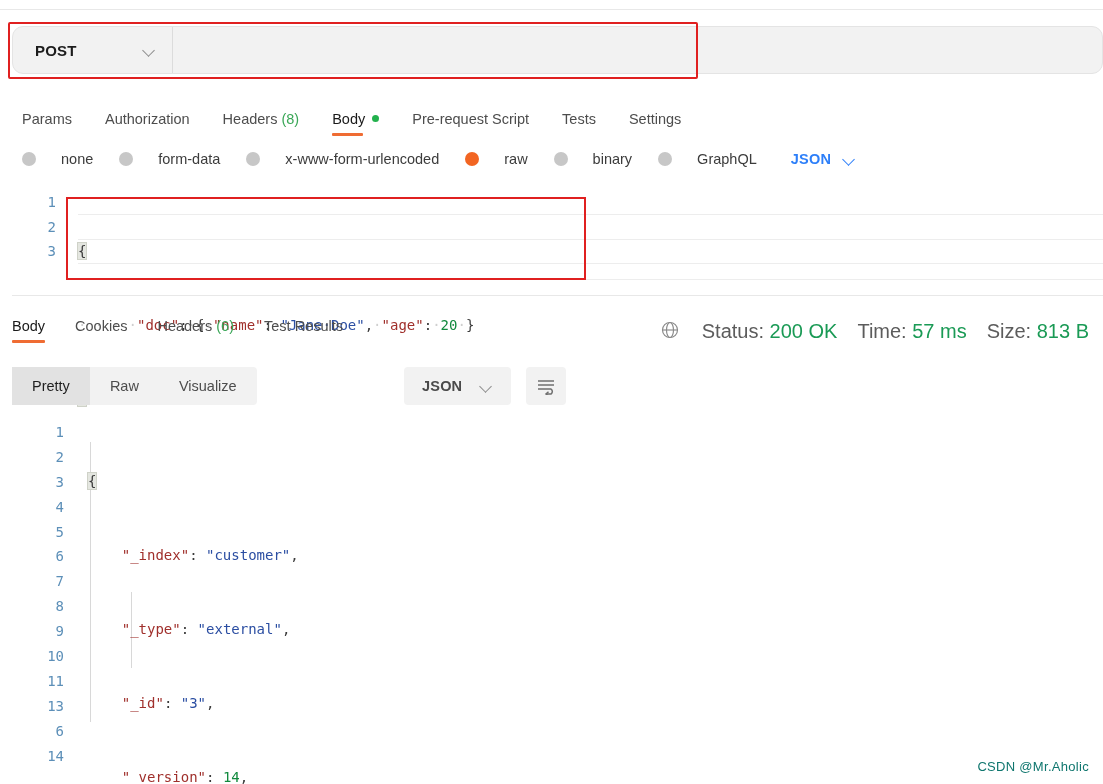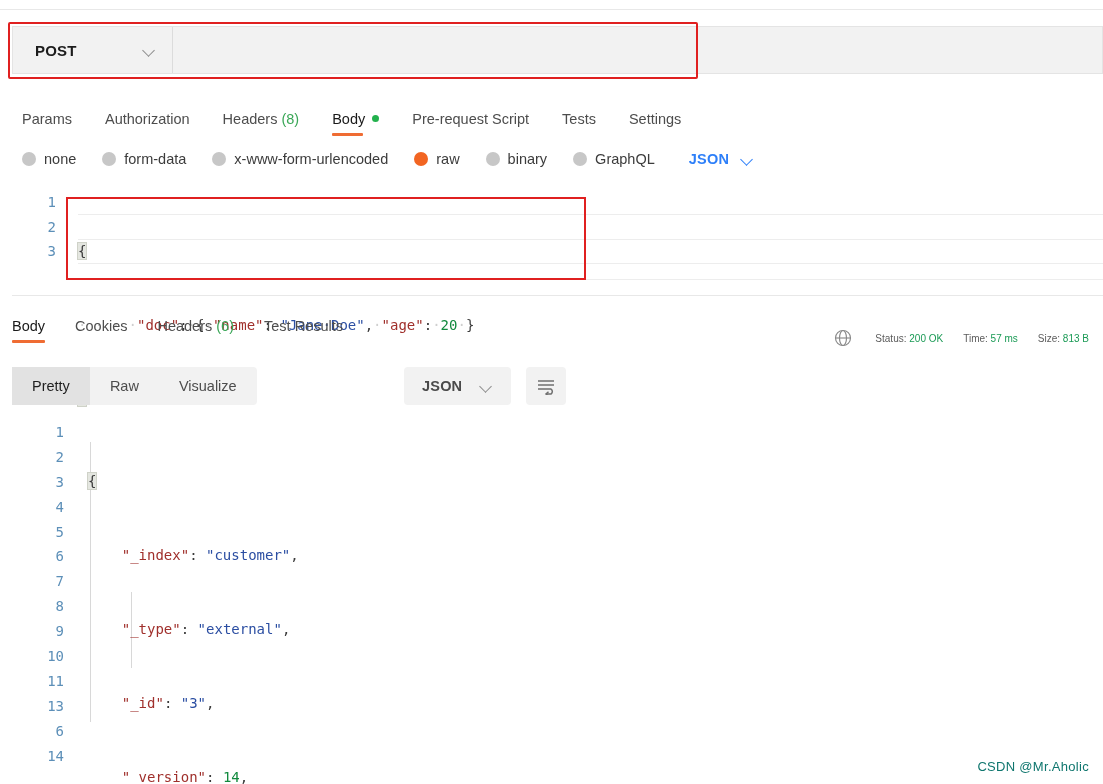--- a/index.html
+++ b/index.html
@@ -10,21 +10,21 @@
     color:#2b2b2b;
     overflow:hidden;
     position:relative;
   }
   .topline{position:absolute;left:0;top:9px;width:1103px;height:1px;background:#e8e8e8;}
 
   
   .urlbar{
     position:absolute;left:12px;top:26px;width:1091px;height:48px;
     display:flex;align-items:stretch;
-    background:#f2f2f2;border:1px solid #e4e4e4;border-radius:0;
+    background:#f2f2f2;border:1px solid #e4e4e4;border-radius:11px;
     box-sizing:border-box;
   }
   .method{
     width:160px;display:flex;align-items:center;justify-content:space-between;
     padding:0 16px 0 22px;box-sizing:border-box;
     border-right:1px solid #dcdcdc;
   }
   .method-label{font-size:15px;font-weight:bold;color:#1c1c1c;letter-spacing:.2px;}
   .chev{width:13px;height:13px;display:inline-block;position:relative;}
   .chev:before{
@@ -60,21 +60,21 @@
   .greendot{
     display:inline-block;width:7px;height:7px;border-radius:50%;
     background:#23b14d;margin-left:7px;vertical-align:2px;
   }
 
   
   .radios{
     position:absolute;left:0;top:145px;width:1103px;height:28px;
     display:flex;align-items:center;padding-left:22px;box-sizing:border-box;
   }
-  .radio-item{display:flex;align-items:center;margin-right:26px;white-space:nowrap;}
+  .radio-item{display:flex;align-items:center;margin-right:26px;white-space:nowrap;gap:17px;}
   .radio-dot{
     width:14px;height:14px;border-radius:50%;background:#c7c7c7;margin-right:8px;flex:none;
   }
   .radio-item.sel .radio-dot{background:#f26522;}
   .radio-label{font-size:14.5px;color:#3c3c3c;}
   .json-sel{display:flex;align-items:center;margin-left:8px;}
   .json-sel .jl{font-size:14.5px;color:#2d7ff9;font-weight:bold;letter-spacing:.2px;}
   .json-sel .chev{margin-left:12px;}
   .json-sel .chev:before{border-color:#2d7ff9;}
 
@@ -116,22 +116,22 @@
     position:relative;font-size:14.5px;color:#4d4d4d;margin-right:30px;padding-bottom:9px;
     white-space:nowrap;
   }
   .restab.active{color:#1a1a1a;}
   .restab.active:after{
     content:"";position:absolute;left:0;right:0;bottom:0;height:3px;background:#ef6c33;border-radius:1px;
   }
   .restab .cnt{color:#3aa757;}
 
   .status-row{
-    position:absolute;right:14px;top:320px;display:flex;align-items:center;
-    font-size:10px;color:#5c5c5c;margin-top:8px;
+    position:absolute;right:14px;top:320px;display:flex;align-items:flex-start;
+    font-size:20px;color:#5c5c5c;
   }
   .status-row .seg{margin-left:20px;white-space:nowrap;}
   .status-row .val{color:#1a9a55;}
   .globe{width:20px;height:20px;margin-right:2px;}
 
   
   .view-group{
     position:absolute;left:12px;top:367px;height:38px;
     background:#f2f2f2;border-radius:4px;display:flex;align-items:stretch;
   }

